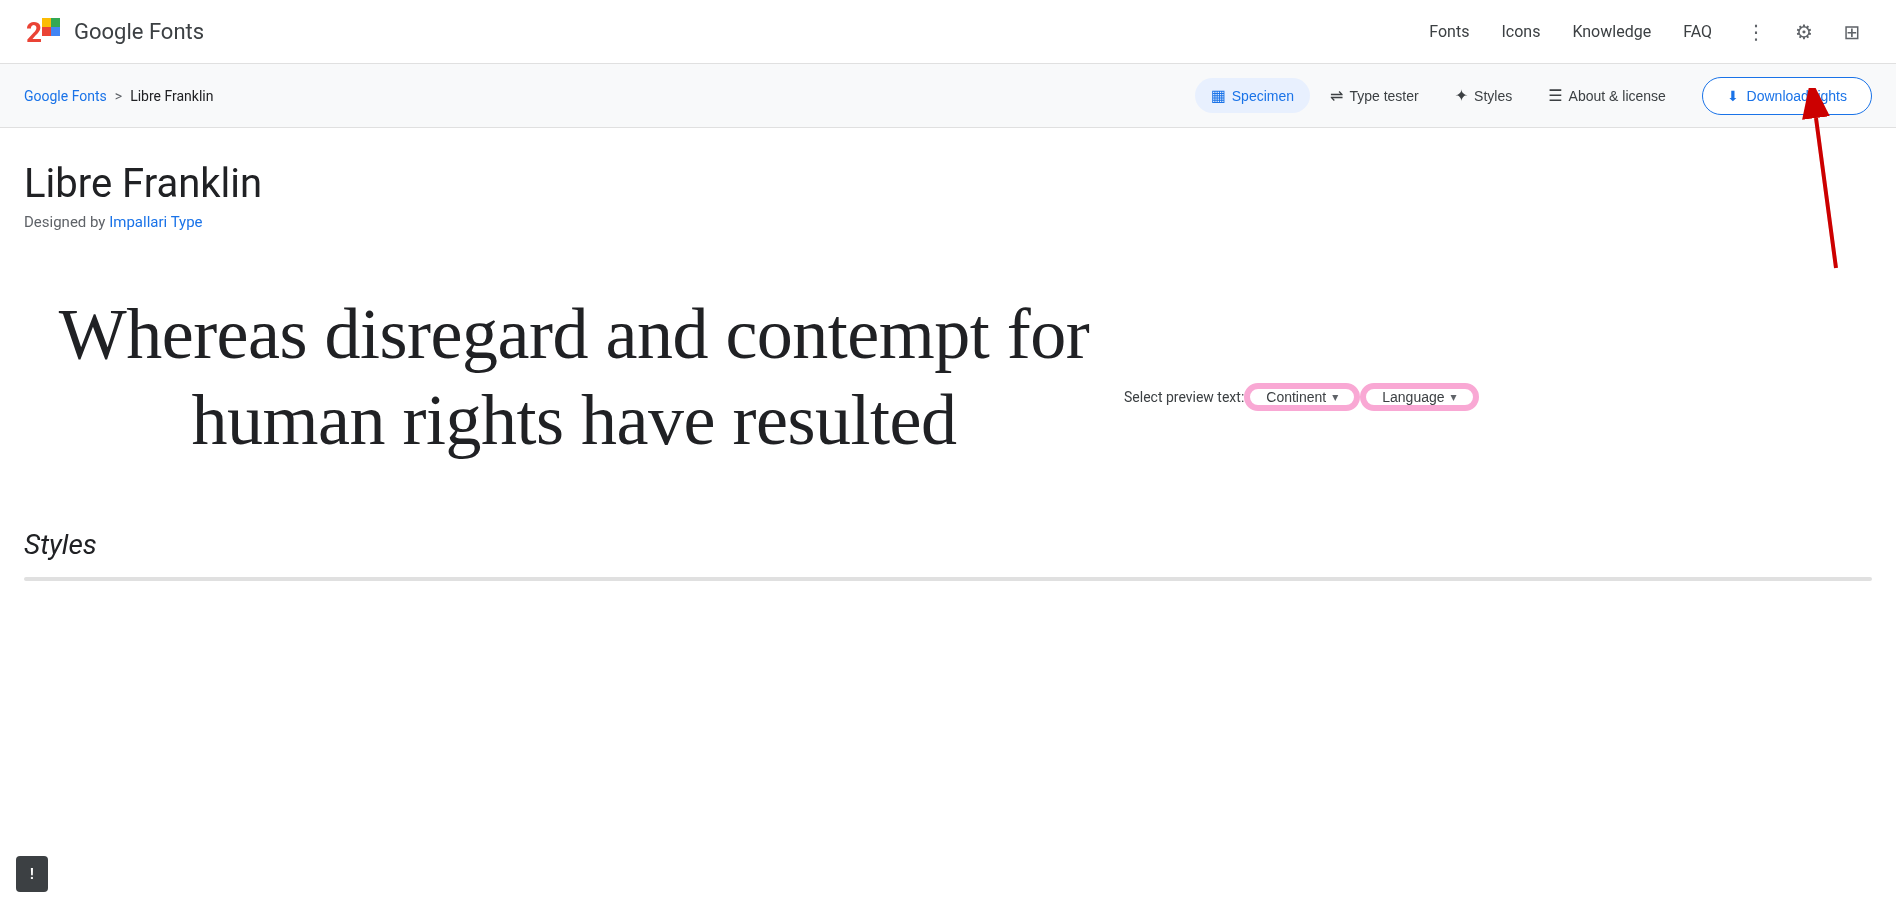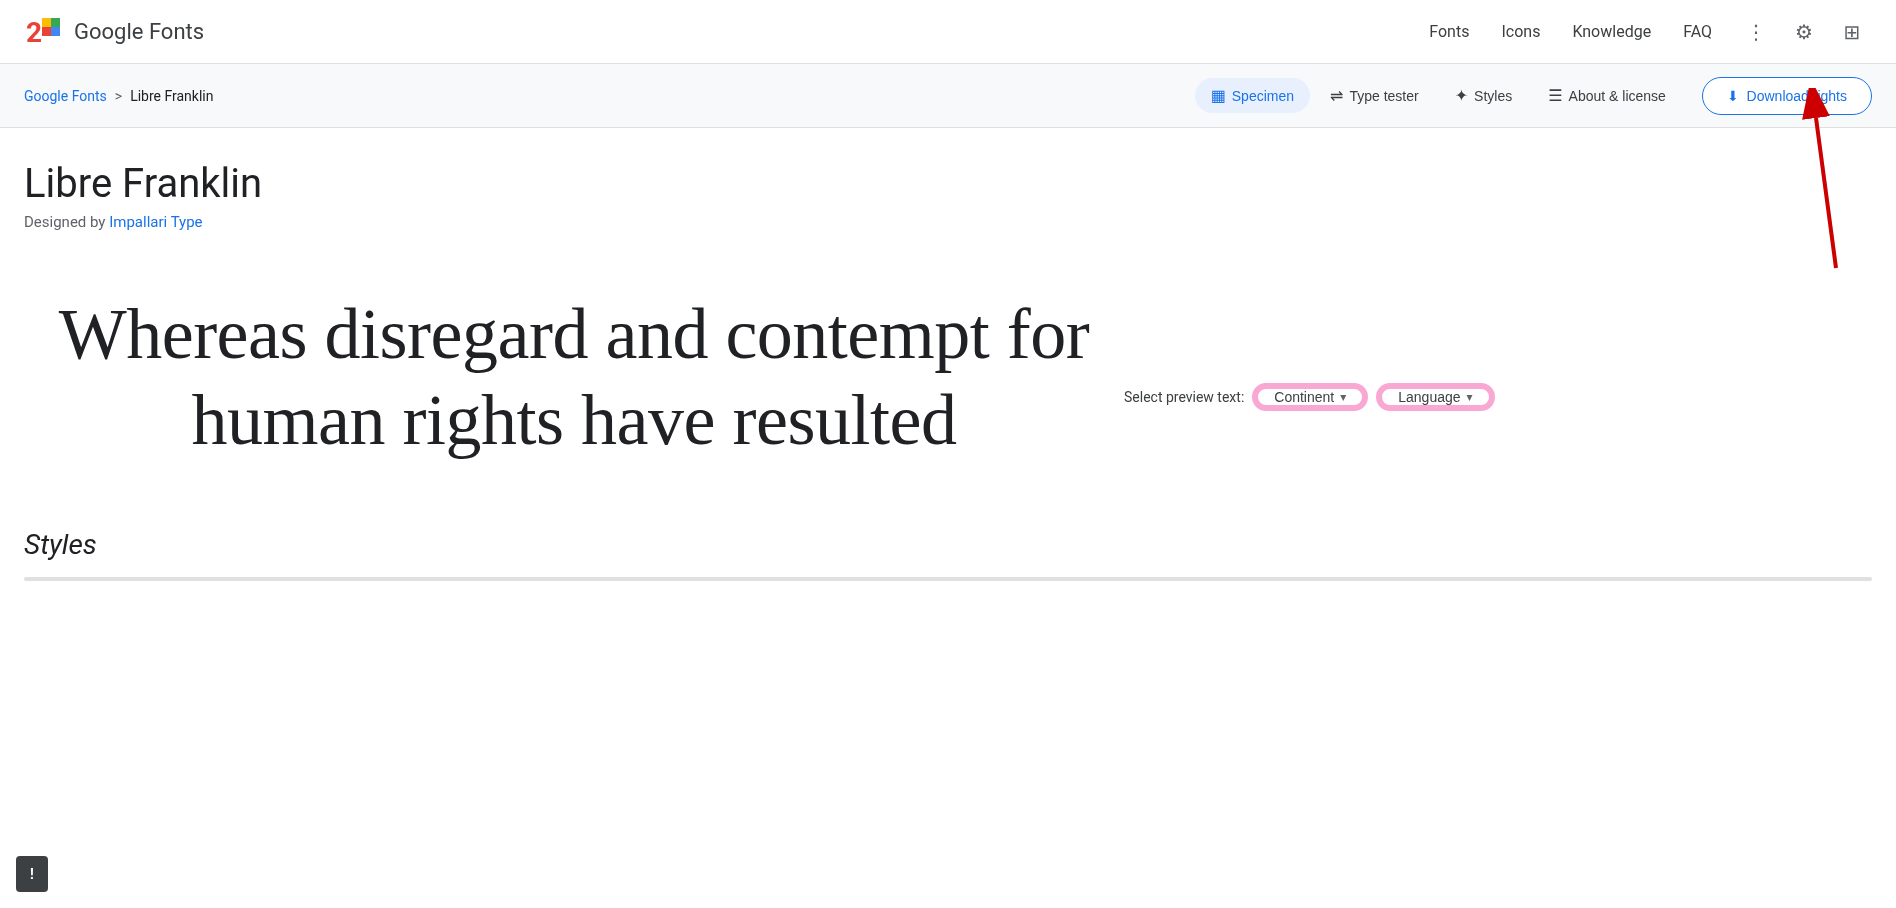--- a/index.html
+++ b/index.html
@@ -158,21 +158,21 @@
       max-width: 1100px;
       font-family: Georgia, 'Times New Roman', serif;
       letter-spacing: -0.5px;
     }
 
     
     .controls-row {
       display: flex;
       align-items: center;
       justify-content: center;
-      gap: 8px;
+      gap: 0;
       margin-top: 40px;
       font-size: 14px;
       color: #3c4043;
     }
     .select-label { color: #3c4043; font-size: 14px; }
     .dropdown-btn {
       display: flex;
       align-items: center;
       gap: 6px;
       padding: 0 16px;

